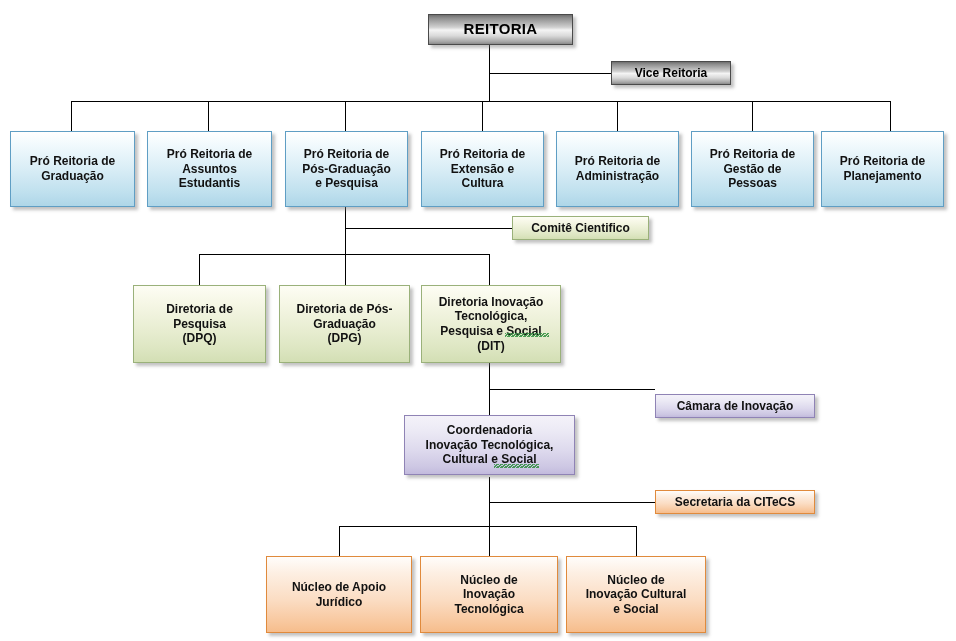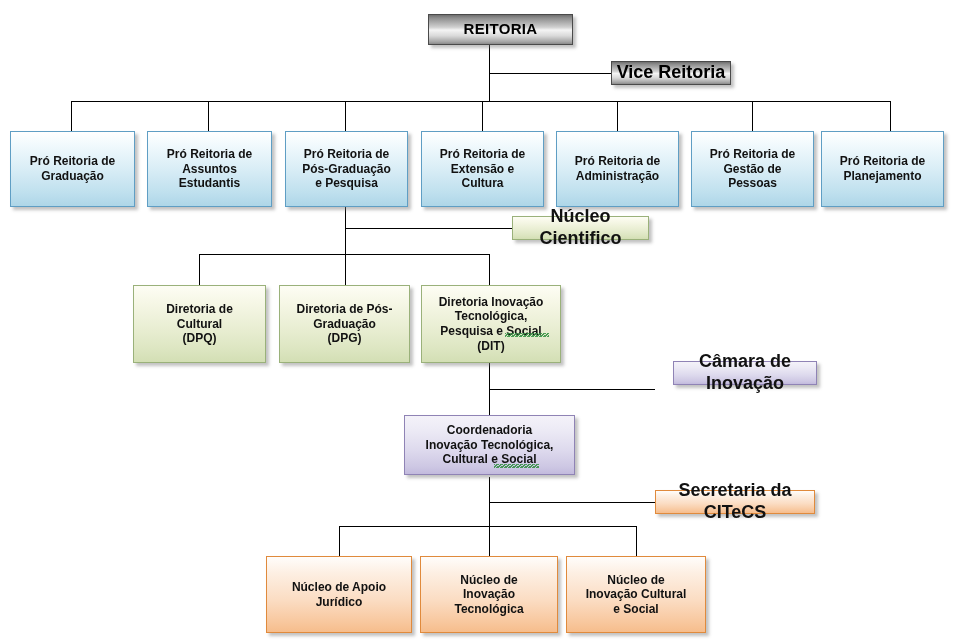--- a/index.html
+++ b/index.html
@@ -97,21 +97,21 @@
     background: linear-gradient(to bottom,
         #fffdfb 0%,
         #fdf0e4 20%,
         #fbdcc2 58%,
         #f8c89f 86%,
         #f6bd8c 100%);
   }
 
   
   .t-title    { font-size: 15px; letter-spacing: .3px; }
-  .t-sub      { font-size: 18px; }
+  .t-sub      { font-size: 12px; }
   .t-body     { font-size: 12px; }
 
   
   .squiggle {
     position: absolute;
     height: 4px;
     background-image:
       repeating-linear-gradient(135deg,
         #2f8f3f 0px, #2f8f3f 1px,
         transparent 1px, transparent 2px);
@@ -199,44 +199,44 @@
 Gestão de
 Pessoas</span>
   </div>
 
   <div class="node blue shadowed t-body" style="left:821px; top:131px; width:123px; height:76px;">
     <span class="label">Pró Reitoria de
 Planejamento</span>
   </div>
 
   <div class="node green shadowed t-sub" style="left:512px; top:216px; width:137px; height:24px;">
-    <span class="label">Núcleo Cientifico</span>
+    <span class="label">Comitê Cientifico</span>
   </div>
 
   <div class="node green shadowed t-body" style="left:133px; top:285px; width:133px; height:78px;">
     <span class="label">Diretoria de
-Cultural
+Pesquisa
 (DPQ)</span>
   </div>
 
   <div class="node green shadowed t-body" style="left:279px; top:285px; width:131px; height:78px;">
     <span class="label">Diretoria de Pós-
 Graduação
 (DPG)</span>
   </div>
 
   <div class="node green shadowed t-body" style="left:421px; top:285px; width:140px; height:78px;">
     <span class="label">Diretoria Inovação
 Tecnológica,
 Pesquisa e Social
 (DIT)</span>
   </div>
   <div class="squiggle" style="left:505px; top:333px; width:44px;"></div>
 
-  <div class="node purple shadowed t-sub" style="left:655px; top:361px; width:144px; height:24px;margin-left:18px;">
+  <div class="node purple shadowed t-sub" style="left:655px; top:394px; width:160px; height:24px;">
     <span class="label">Câmara de Inovação</span>
   </div>
 
   <div class="node purple shadowed t-body" style="left:404px; top:415px; width:171px; height:60px;">
     <span class="label">Coordenadoria
 Inovação Tecnológica,
 Cultural e Social</span>
   </div>
   <div class="squiggle" style="left:494px; top:464px; width:45px;"></div>
 

